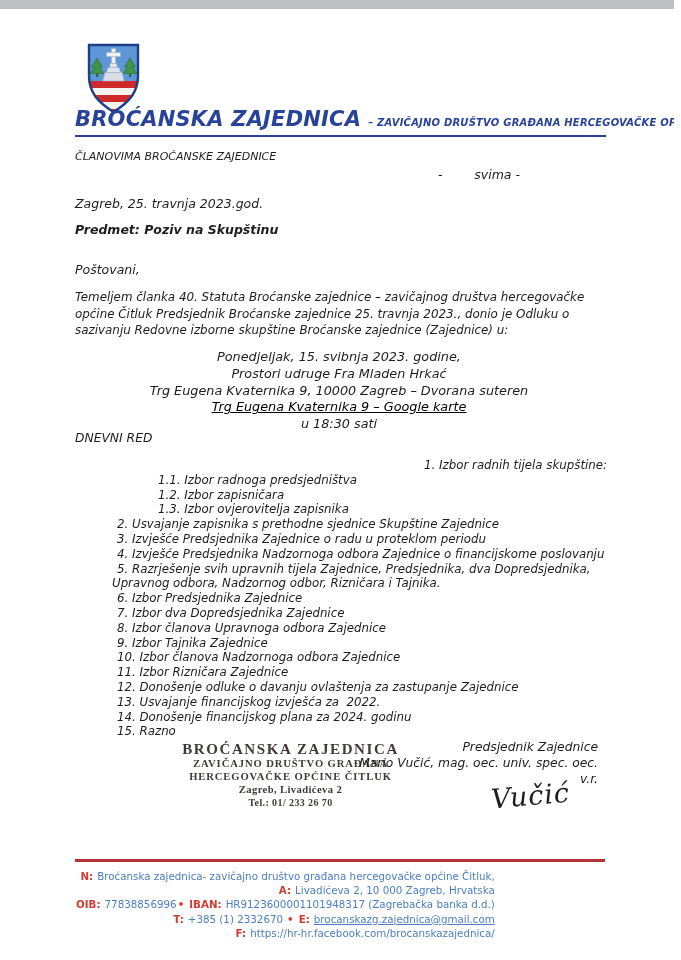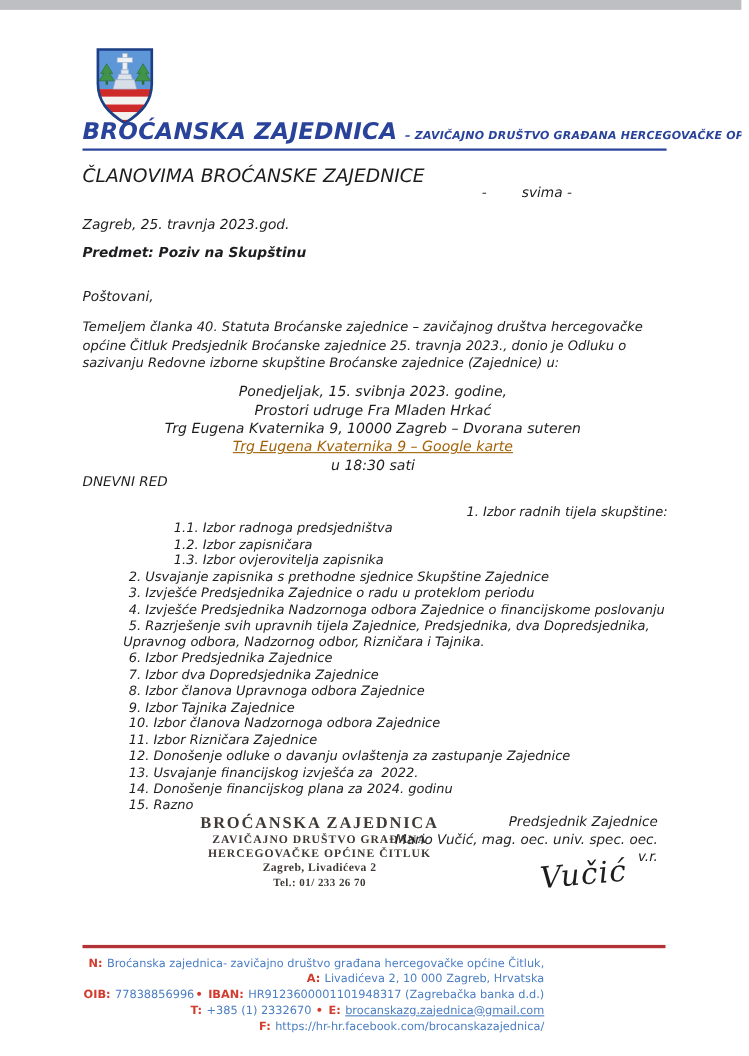--- a/index.html
+++ b/index.html
@@ -15,30 +15,30 @@
 
   .org-line {
     position:absolute; left:75px; top:107px; width:531px;
     border-bottom:2px solid #29439b; padding-bottom:4px;
     display:flex; align-items:baseline; gap:7px; white-space:nowrap;
   }
   .org-name { font-size:21px; font-weight:bold; font-style:italic; color:#29439b; letter-spacing:0.2px; }
   .org-sub  { font-size:10px; font-weight:bold; font-style:italic; color:#29439b; letter-spacing:0.2px; }
 
   .txt { position:absolute; font-style:italic; }
-  .recipient  { left:75px;  top:150px; font-size:17px; }
+  .recipient  { left:75px;  top:150px; font-size:11px; }
   .svima      { left:438px; top:167px; font-size:12.5px; white-space:pre; }
   .dateline   { left:75px;  top:196px; font-size:12.5px; }
   .subject    { left:75px;  top:222px; font-size:12.5px; font-weight:bold; }
   .salutation { left:75px;  top:262px; font-size:12.5px; }
   .intro      { left:75px;  top:289px; width:535px; font-size:11.9px; line-height:16.6px; }
 
   .meeting { left:75px; top:349px; width:528px; text-align:center; font-weight:normal;
              font-size:12.8px; line-height:16.8px; }
-  .meeting a { color:#a16207; text-decoration:underline; cursor:pointer; }
+  .meeting a { color:#000000; text-decoration:underline; cursor:pointer; }
 
   .agenda-title { left:75px; top:431px; font-size:12.3px; }
   .agenda { left:75px; top:458px; width:532px; font-size:11.8px; line-height:14.8px; }
   .agenda-item { padding-left:37px; text-indent:5px; white-space:pre-wrap; }
   .agenda-item.lvl-one { text-indent:16px;text-align:right; }
   .agenda-item.lvl-sub { text-indent:46px; }
 
   .stamp { position:absolute; left:178px; top:741px; width:225px; text-align:center;
            font-family:"Liberation Serif","DejaVu Serif",serif; color:#403a36; font-weight:bold; }
   .stamp-l1 { font-size:15px;   letter-spacing:1.6px; line-height:17px; }

